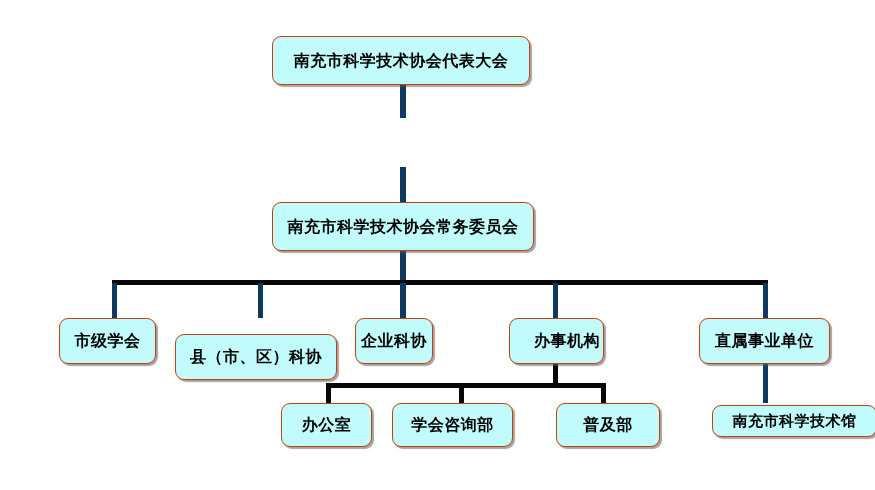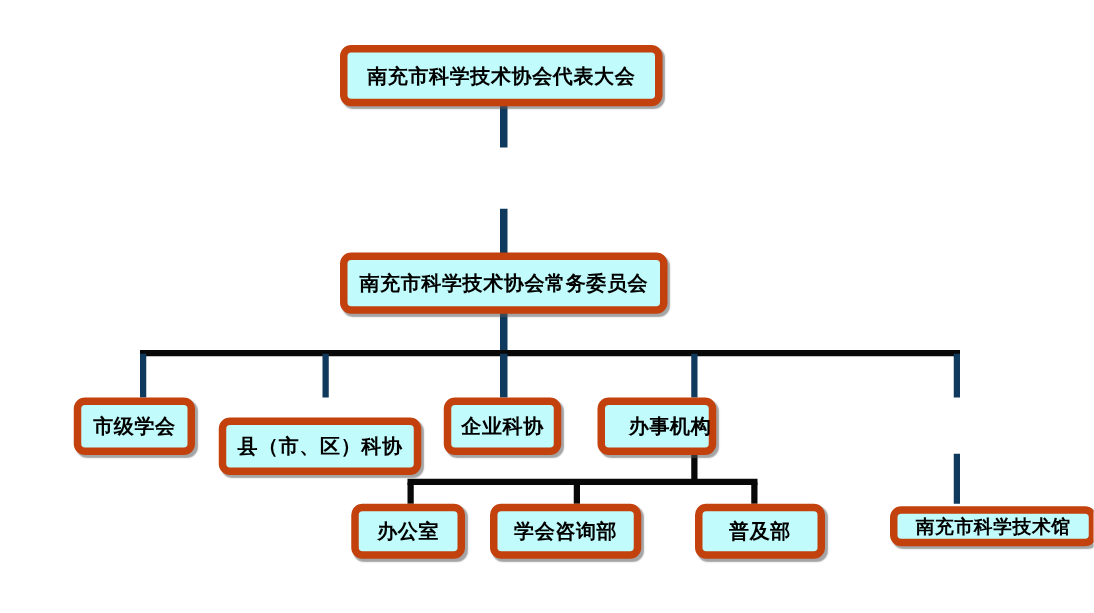--- a/index.html
+++ b/index.html
@@ -14,21 +14,21 @@
     position: relative;
     width: 875px;
     height: 490px;
     background: #ffffff;
     overflow: hidden;
   }
   .node {
     position: absolute;
     box-sizing: border-box;
     background: #C2FBFB;
-    border: 6px solid #c2410c;
+    border: 1px solid #c2410c;
     border-radius: 9px;
     box-shadow: 2px 2px 1px rgba(90,90,90,0.55);
     display: flex;
     align-items: center;
     justify-content: center;
     z-index: 3;
   }
   .node-label {
     font-family: "DejaVu Sans", "Liberation Sans", sans-serif;
     font-size: 16px;
@@ -92,28 +92,31 @@
   </div>
 
   <div class="node" style="left:59px; top:318px; width:97px; height:46px;">
     <span class="node-label">市级学会</span>
   </div>
 
   <div class="node" style="left:175px; top:334px; width:162px; height:46px;">
     <span class="node-label">县（市、区）科协</span>
   </div>
 
-  <div class="node" style="left:355px; top:318px; width:94px; height:46px;">
+  <div class="node" style="left:355px; top:318px; width:78px; height:46px;">
     <span class="node-label">企业科协</span>
   </div>
 
-  <div class="node" style="left:478px; top:318px; width:95px; height:46px;padding-left:21px;">
+  <div class="node" style="left:509px; top:318px; width:95px; height:46px;padding-left:21px;">
     <span class="node-label">办事机构</span>
   </div>
 
+  <div class="node" style="left:699px; top:318px; width:131px; height:46px;">
+    <span class="node-label">直属事业单位</span>
+  </div>
 
   <div class="node" style="left:281px; top:403px; width:91px; height:44px;">
     <span class="node-label">办公室</span>
   </div>
 
   <div class="node" style="left:392px; top:403px; width:121px; height:44px;">
     <span class="node-label">学会咨询部</span>
   </div>
 
   <div class="node" style="left:556px; top:403px; width:104px; height:44px;">

